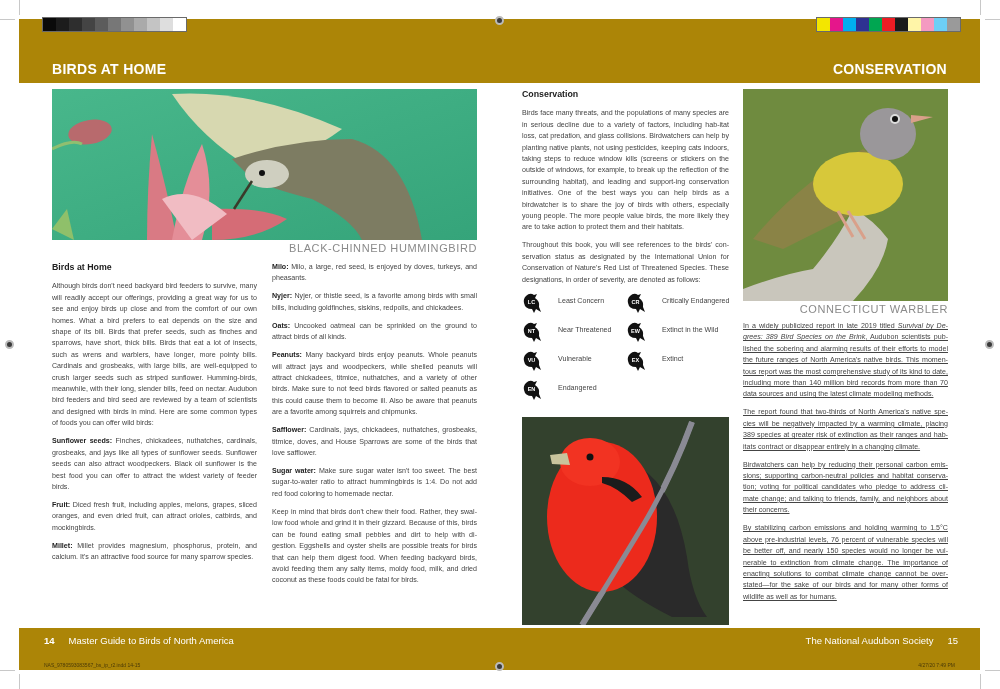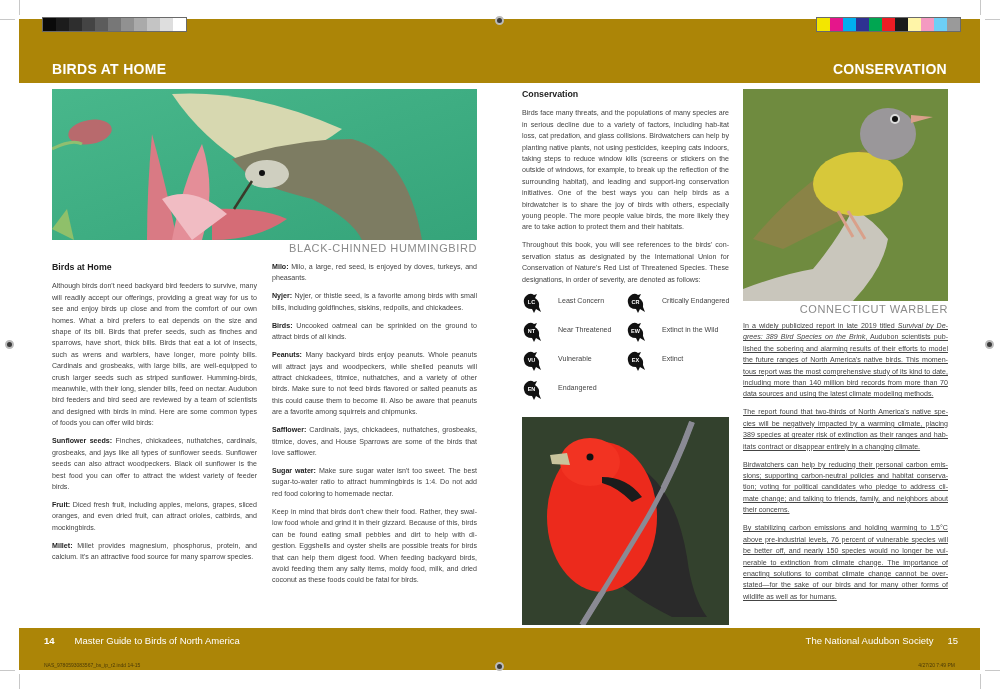--- a/index.html
+++ b/index.html
@@ -18,21 +18,21 @@
   .swatches.color { left: 816px; }
 
   .reg-mark { position: absolute; width: 9px; height: 9px; border-radius: 50%; background: #3a3a3a; border: 2px solid #bbbbbb; }
 
   .header-title { position: absolute; top: 61px; color: #ffffff; font-size: 14px; font-weight: bold; letter-spacing: 0.3px; }
   .header-left { left: 52px; }
   .header-right { right: 53px; }
 
   .footer-text { position: absolute; top: 635px; color: #ffffff; font-size: 9.5px; }
   .footer-left { left: 44px; }
-  .footer-left .pg { margin-right: 20px; font-weight: bold; }
+  .footer-left .pg { margin-right: 14px; font-weight: bold; }
   .footer-right { right: 42px; }
   .footer-right .pg { margin-left: 14px; }
   .slug { position: absolute; top: 662px; font-size: 5px; color: #4a3a08; }
   .slug-left { left: 44px; }
   .slug-right { right: 45px; }
 
   .photo { position: absolute; overflow: hidden; }
   .caption { position: absolute; font-size: 11px; color: #8a8a8a; letter-spacing: 0.6px; text-align: right; }
 
   .col { position: absolute; font-size: 7.1px; line-height: 11.4px; color: #444; text-align: justify; }
@@ -130,21 +130,21 @@
       <p><b>Sunflower seeds:</b><span> Finches, chickadees, nuthatches, cardinals, grosbeaks, and jays like all types of sunflower seeds. Sunflower seeds can also attract woodpeckers. Black oil sunflower is the best food you can offer to attract the widest variety of feeder birds.</span></p>
       <p><b>Fruit:</b><span> Diced fresh fruit, including apples, melons, grapes, sliced oranges, and even dried fruit, can attract orioles, catbirds, and mockingbirds.</span></p>
       <p><b>Millet:</b><span> Millet provides magnesium, phosphorus, protein, and calcium. It's an attractive food source for many sparrow species.</span></p>
     </div>
 </div>
 
 <div class="col" style="left:272px;top:262px;width:205px;">
   <div id="foods-col2">
       <p><b>Milo:</b><span> Milo, a large, red seed, is enjoyed by doves, turkeys, and pheasants.</span></p>
       <p><b>Nyjer:</b><span> Nyjer, or thistle seed, is a favorite among birds with small bills, including goldfinches, siskins, redpolls, and chickadees.</span></p>
-      <p><b>Birds:</b><span> Uncooked oatmeal can be sprinkled on the ground to attract birds of all kinds.</span></p>
+      <p><b>Oats:</b><span> Uncooked oatmeal can be sprinkled on the ground to attract birds of all kinds.</span></p>
       <p><b>Peanuts:</b><span> Many backyard birds enjoy peanuts. Whole peanuts will attract jays and woodpeckers, while shelled peanuts will attract chickadees, titmice, nuthatches, and a variety of other birds. Make sure to not feed birds flavored or salted peanuts as this could cause them to become ill. Also be aware that peanuts are a favorite among squirrels and chipmunks.</span></p>
       <p><b>Safflower:</b><span> Cardinals, jays, chickadees, nuthatches, grosbeaks, titmice, doves, and House Sparrows are some of the birds that love safflower.</span></p>
       <p><b>Sugar water:</b><span> Make sure sugar water isn't too sweet. The best sugar-to-water ratio to attract hummingbirds is 1:4. Do not add red food coloring to homemade nectar.</span></p>
     </div>
   <p>Keep in mind that birds don't chew their food. Rather, they swal-low food whole and grind it in their gizzard. Because of this, birds can be found eating small pebbles and dirt to help with di-gestion. Eggshells and oyster shells are possible treats for birds that can help them digest food. When feeding backyard birds, avoid feeding them any salty items, moldy food, milk, and dried coconut as these foods could be fatal for birds.</p>
 </div>
 
 <div class="col" style="left:522px;top:89px;width:207px;">
   <h3>Conservation</h3>
   <p>Birds face many threats, and the populations of many species are in serious decline due to a variety of factors, including hab-itat loss, cat predation, and glass collisions. Birdwatchers can help by planting native plants, not using pesticides, keeping cats indoors, taking steps to reduce window kills (screens or stickers on the outside of windows, for example, to break up the reflection of the surrounding habitat), and leading and support-ing conservation initiatives. One of the best ways you can help birds as a birdwatcher is to share the joy of birds with others, especially young people. The more people value birds, the more likely they are to take action to protect them and their habitats.</p>

